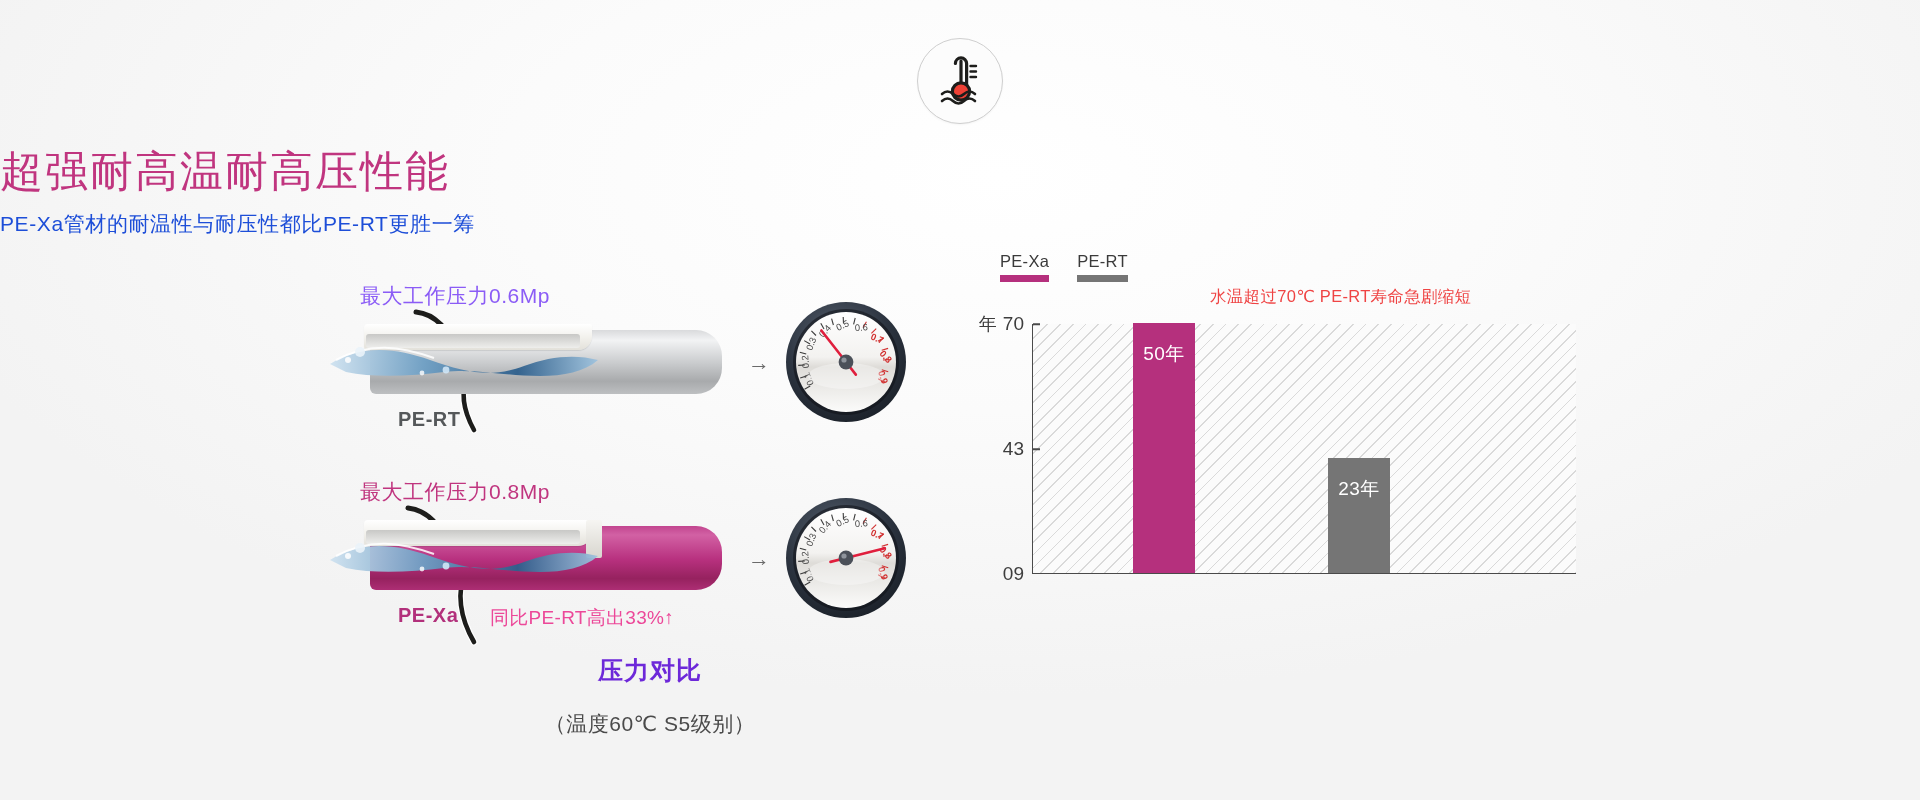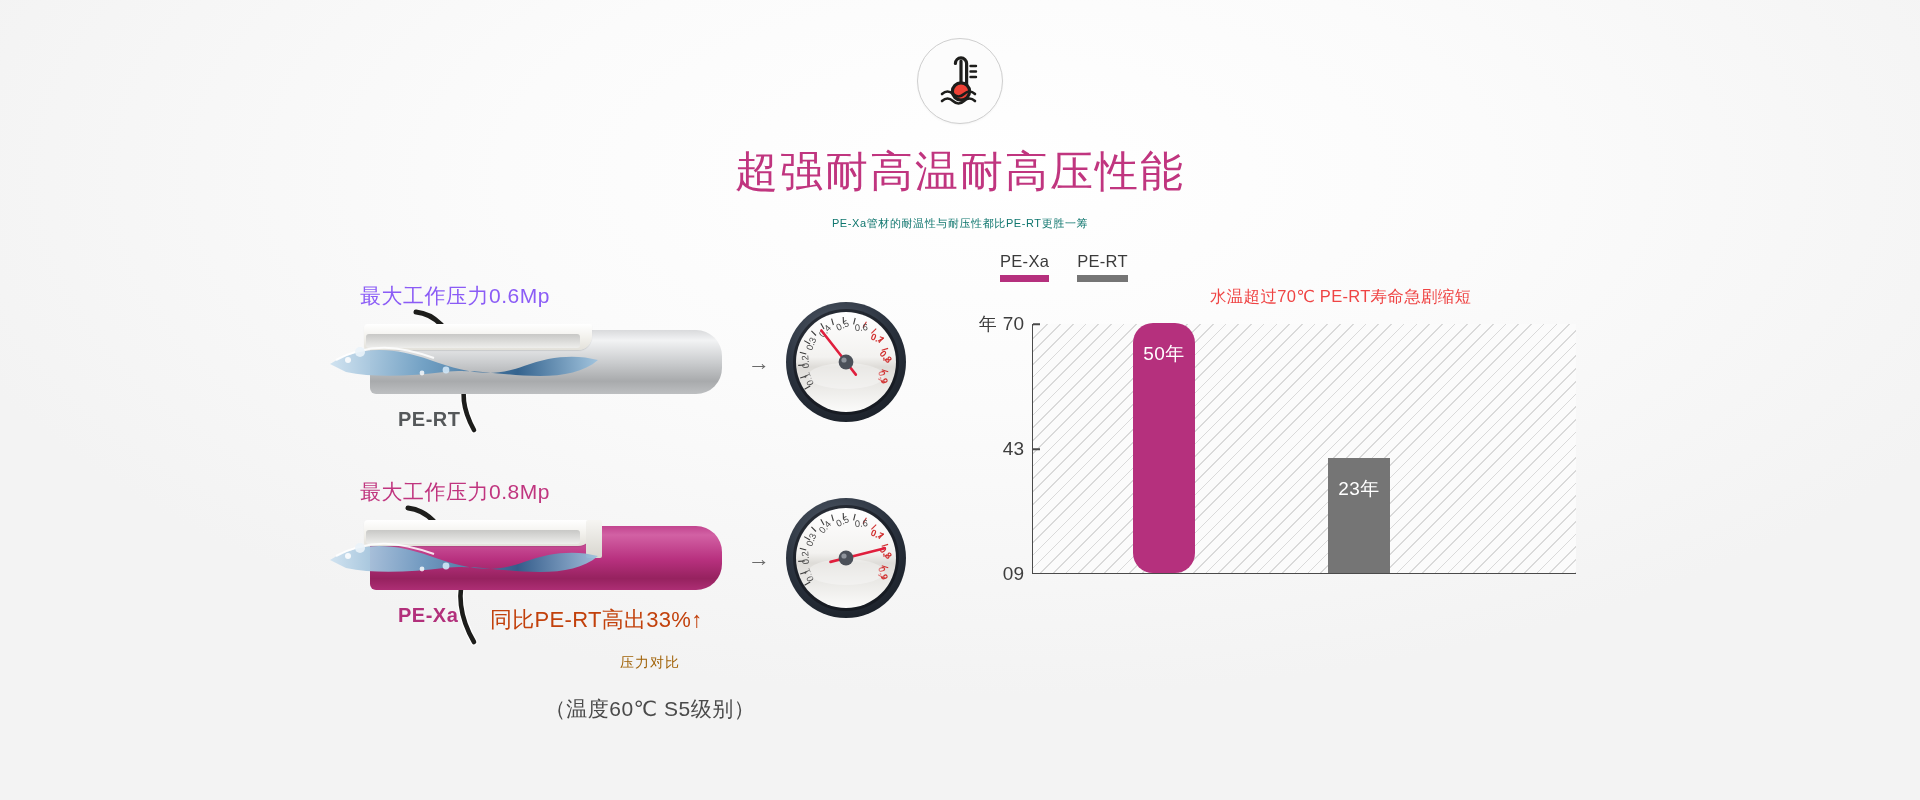--- a/index.html
+++ b/index.html
@@ -7,42 +7,42 @@
   body {
     font-family:"Liberation Sans","DejaVu Sans",sans-serif;
     background:
       radial-gradient(ellipse 1100px 520px at 52% 22%, #ffffff 0%, #fbfbfb 45%, #f3f3f3 100%),
       linear-gradient(160deg,#f2f2f2 0%,#fafafa 35%,#ffffff 55%,#f4f4f4 100%);
     overflow:hidden;
     position:relative;
   }
 
   
-  #header { width:1920px; text-align:center; padding-top:38px; }
+  #header { width:1920px; padding-top:38px; }
 
   .icon-circle{
     width:86px;height:86px;border-radius:50%;
     border:1px solid #cfcfcf;background:#fcfcfc;
     margin:0 auto;position:relative;
     box-shadow:0 1px 2px rgba(0,0,0,.04);
   }
   .icon-circle svg{position:absolute;top:0;left:0;}
 
   #page-title{
     margin-top:22px;
     font-size:43px;
     letter-spacing:2px;
     color:#c0357f;
     font-weight:400;
     line-height:1.18;
   }
   #page-subtitle{
-    margin-top:19px;
-    font-size:11px;
-    color:#0f766e;
+    margin-top:13px;
+    font-size:21px;
+    color:#1d4ed8;
     letter-spacing:.6px;
     font-weight:400;
   }
 
   
   #main{
     position:absolute;
     top:262px; left:0; width:1920px; height:480px;
   }
 
@@ -95,21 +95,21 @@
   
   .water{ position:absolute; left:-44px; top:4px; width:300px; height:58px; }
 
   .pipe-name{
     position:absolute; font-size:20px; font-weight:bold; letter-spacing:.5px;
   }
   #pipe-name-pert{ left:68px; top:126px; color:#55585a; }
   #pipe-name-pexa{ left:68px; top:126px; color:#b2307b; }
   #pexa-gain{
     position:absolute; left:160px; top:127px;
-    font-size:22px; color:#c2410c; white-space:nowrap; letter-spacing:.3px;
+    font-size:19px; color:#ec4899; white-space:nowrap; letter-spacing:.3px;
   }
 
   .flow-arrow{
     position:absolute; left:418px; top:70px;
     font-size:22px; color:#6a6a6a; line-height:1;
   }
 
   .gauge{ position:absolute; left:452px; top:16px; width:128px; height:128px; }
 
   
@@ -144,21 +144,21 @@
   .ytick-mark{ position:absolute; left:0; width:7px; height:1.5px; background:#4a4a4a; transform:translateY(-50%); }
 
   .bar{ position:absolute; bottom:0; }
   .bar-value{
     position:absolute; left:0; width:100%; text-align:center;
     color:#fff; font-size:19px; letter-spacing:.5px;
   }
 
   
   .caption{ position:absolute; width:640px; text-align:center; }
-  .caption-title{ font-size:14px; font-weight:normal; color:#a16207; letter-spacing:1px; }
+  .caption-title{ font-size:25px; font-weight:bold; color:#6d28d9; letter-spacing:1px; }
   .caption-sub{ margin-top:23px; font-size:21px; color:#4a4a4a; letter-spacing:.5px; }
   #pressure-caption{ left:330px; top:392px; }
   #chart-caption{ left:960px; top:392px; }
 </style>
 </head>
 <body>
 
 <div id="header">
 
   <div class="icon-circle">
@@ -412,21 +412,21 @@
 
         <div class="ytick" style="top:125px;">
           <span>43</span>
         </div>
         <div class="ytick-mark" style="top:125px;"></div>
 
         <div class="ytick" style="top:250px;">
           <span>09</span>
         </div>
 
-        <div class="bar" style="left:100px; width:62px; height:250px; background:#b5307d;border-radius:20px;">
+        <div class="bar" style="left:100px; width:62px; height:250px; background:#b5307d;">
           <div class="bar-value" style="top:18px;">50年</div>
         </div>
 
         <div class="bar" style="left:295px; width:62px; height:115px; background:#757575;margin-top:8px;">
           <div class="bar-value" style="top:18px;">23年</div>
         </div>
 
       </div>
     </div>
   </div>

